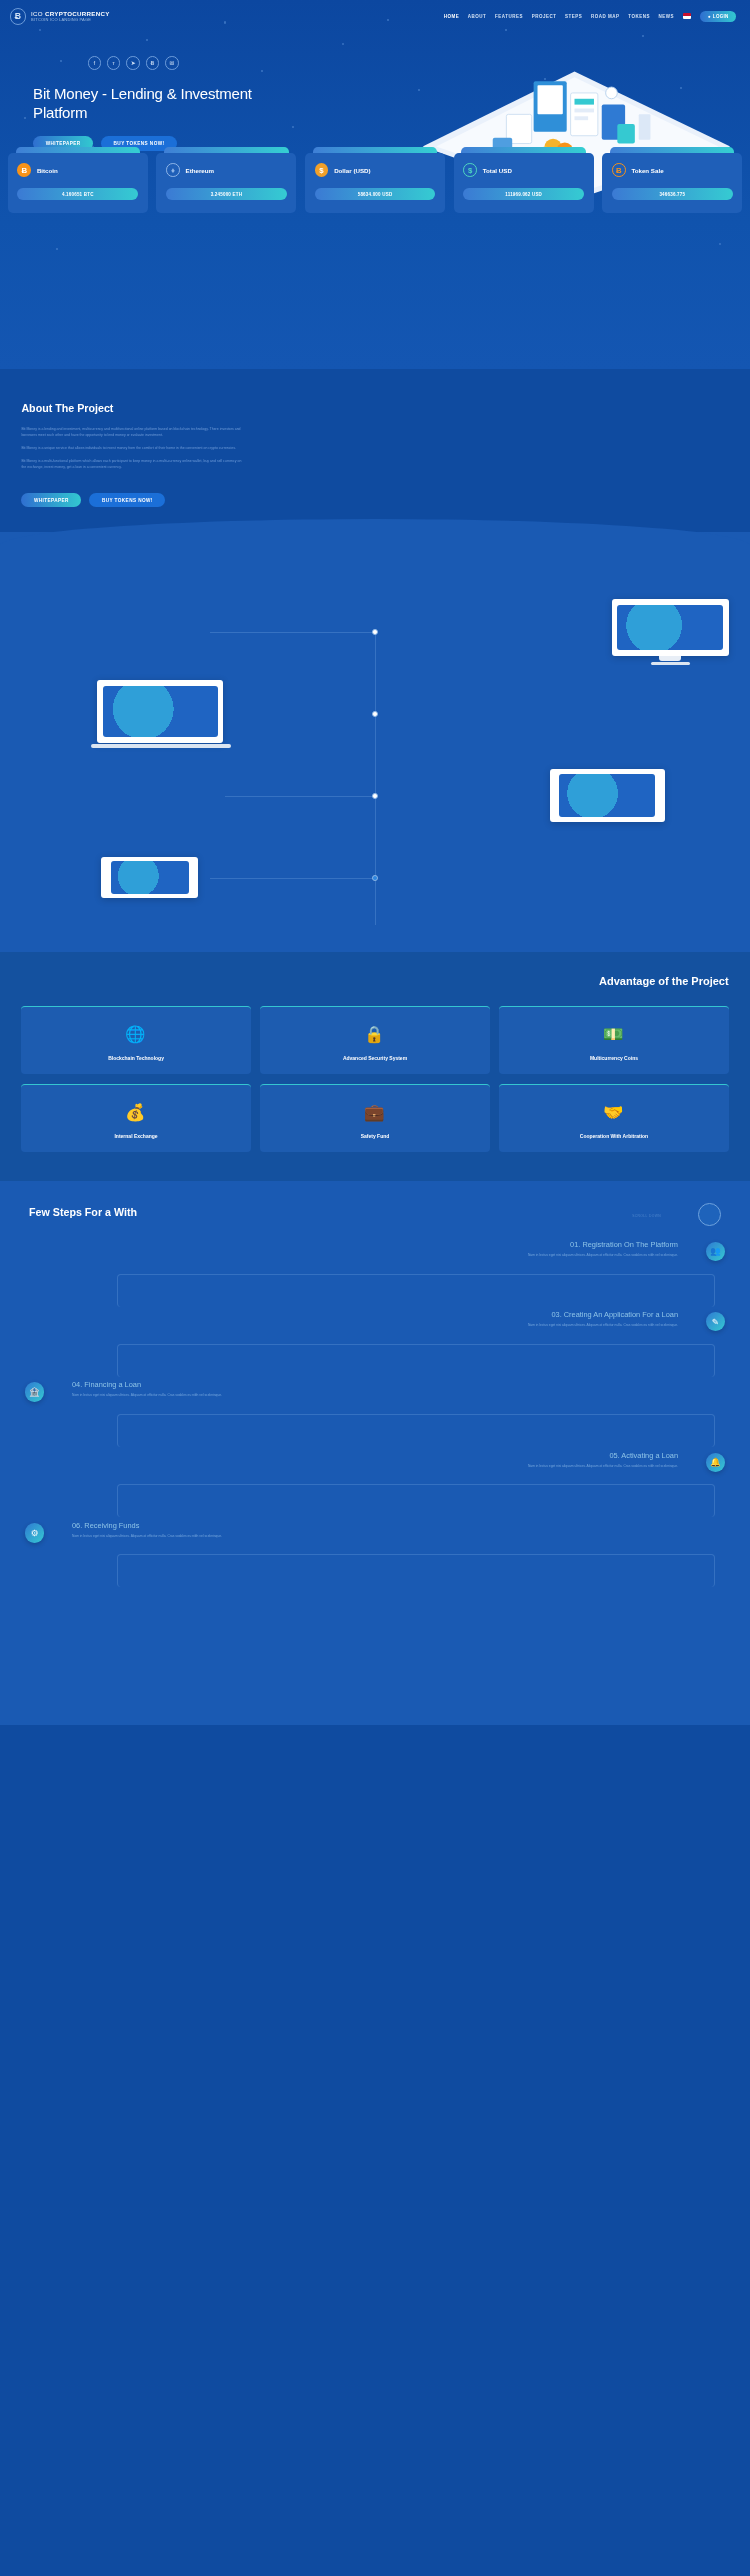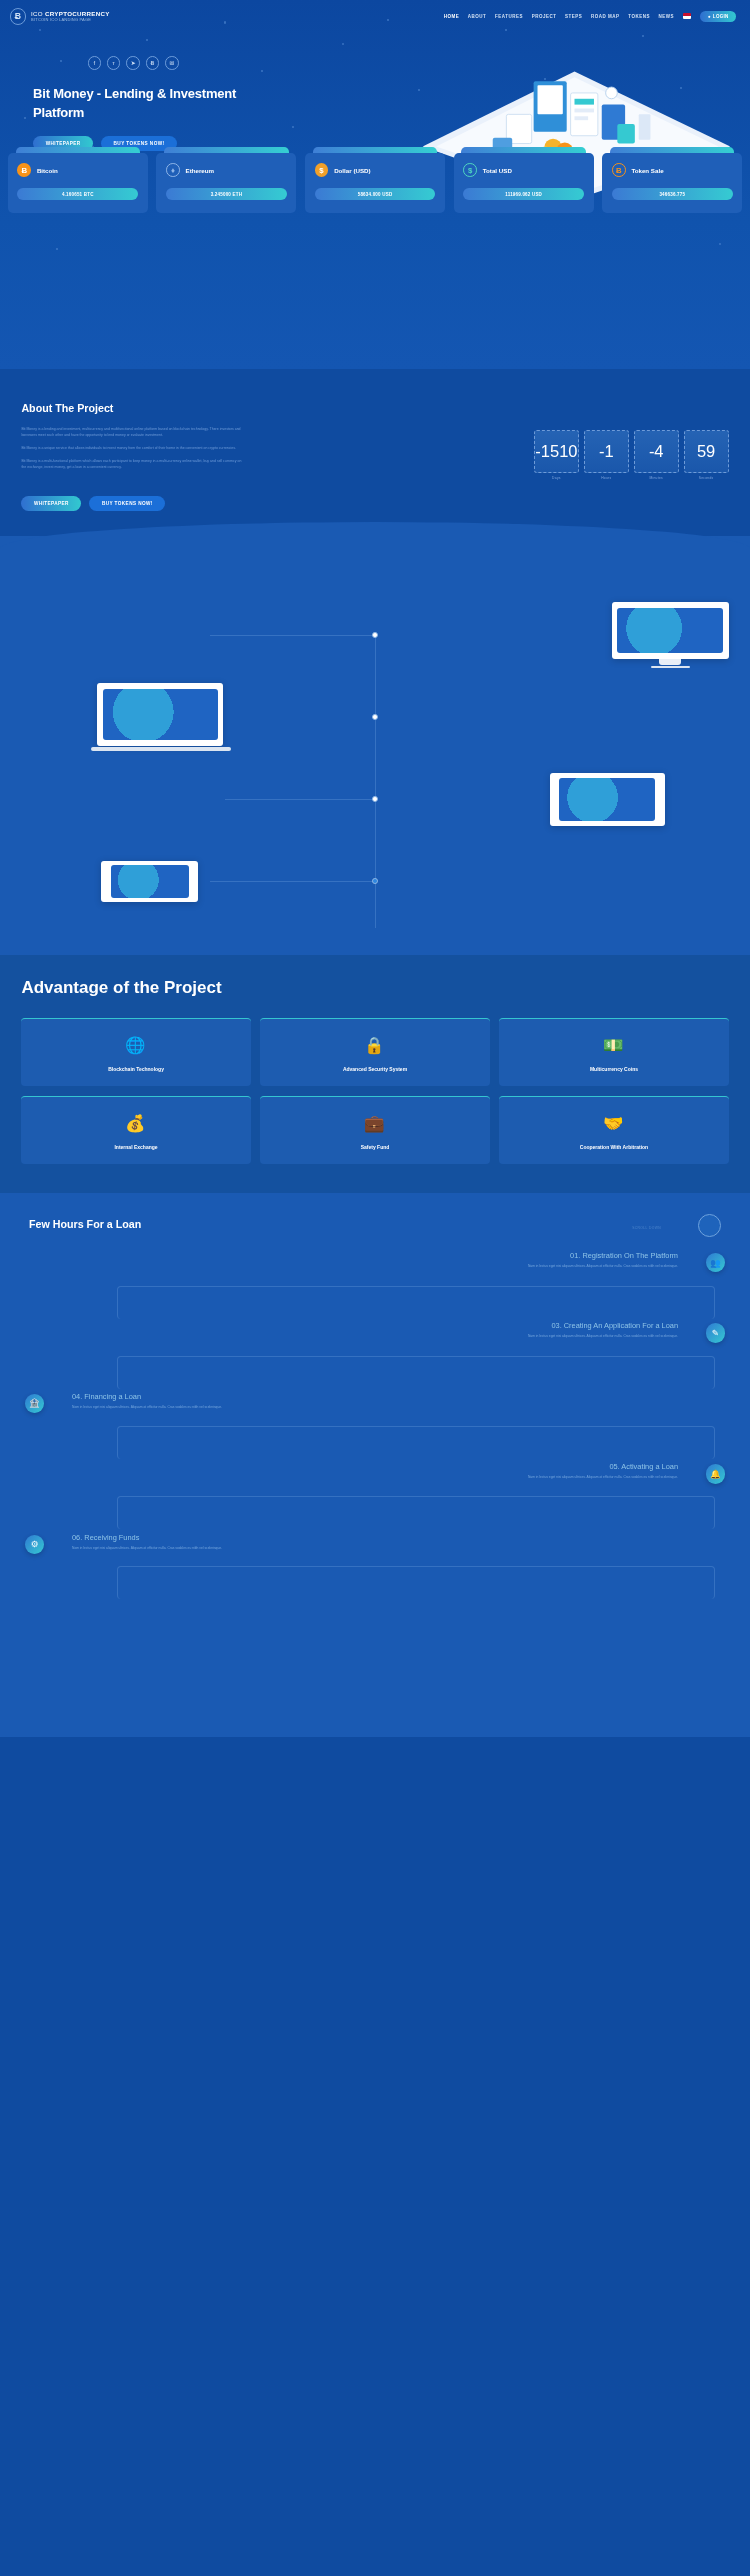--- a/index.html
+++ b/index.html
@@ -19,21 +19,21 @@
   .nav{margin-left:auto;display:flex;align-items:center;gap:8.7px}
   .nav a{font-size:4.5px;color:#d5e3f5;letter-spacing:0.5px;text-decoration:none;font-weight:bold}
   .nav a.active{color:#ffffff}
   .flag{width:8.7px;height:5.8px;border-radius:1px;background:linear-gradient(180deg,#c8102e 50%,#ffffff 50%);position:relative}
   .login-btn{display:flex;align-items:center;gap:1.9px;background:linear-gradient(90deg,#2f6fd0,#32c8d0);border-radius:8.7px;padding:2.9px 7.8px;color:#fff;font-size:4.5px;font-weight:bold;letter-spacing:0.3px}
 
   .hero-inner{display:flex;padding:11.7px 17.5px 0 17.5px;position:relative;z-index:4}
   .hero-left{width:262px;padding-top:17.5px}
   .socials{display:flex;gap:5.8px;margin-bottom:15.6px;padding-left:70px}
   .soc{width:13.6px;height:13.6px;border-radius:50%;border:1px solid #6e9ddb;display:flex;align-items:center;justify-content:center;color:#cfe0f5;font-size:5.8px}
-  .hero-title{font-size:13px;line-height:18.5px;font-weight:bold;color:#fff;letter-spacing:-0.2px;padding-left:15.6px}
+  .hero-title{font-size:15px;line-height:18.5px;font-weight:normal;color:#fff;letter-spacing:-0.2px;padding-left:15.6px}
   .hero-btns{display:flex;gap:7.8px;margin-top:13.6px;padding-left:15.6px}
   .btn-grad{background:linear-gradient(90deg,#2f6fd0,#32c8d0);border-radius:10.7px;padding:4.9px 12.6px;color:#fff;font-size:4.7px;font-weight:bold;letter-spacing:0.4px;white-space:nowrap}
   .btn-solid{background:#1b6fd8;border-radius:10.7px;padding:4.9px 12.6px;color:#fff;font-size:4.7px;font-weight:bold;letter-spacing:0.4px;white-space:nowrap}
   .hero-art{position:absolute;right:9.7px;top:27px;width:331px;height:136px}
 
   
   .tickers{display:flex;gap:8.7px;padding:0 7.8px;margin-top:-3.9px;position:relative;z-index:6}
   .tick{flex:1;position:relative;padding-top:5.8px}
   .tick-top{position:absolute;top:0;left:7.8px;right:7.8px;height:11.7px;border-radius:4.9px 4.9px 0 0;background:linear-gradient(90deg,#3f7fd6,#35cfd2)}
   .tick-body{position:relative;background:#1f5fb8;border-radius:4.9px;padding:10.7px 9.7px 11.7px 9.7px;height:60px}
@@ -65,21 +65,21 @@
   .feat-node.blue{background:#2f87e0}
   .feat-hline{position:absolute;top:50%;height:1px;background:#4f86cd;opacity:.55}
   .dev{position:relative}
   .dev-screen{background:#fff;border-radius:2.9px;padding:5.8px;box-shadow:0 1.9px 7.8px rgba(0,0,0,.18)}
   .dev-img{height:45px;border-radius:2.9px;background:radial-gradient(circle at 35% 45%,#2f9fd8 0 38%,#1f64c2 38% 100%);position:relative;overflow:hidden}
   .dev-stand{width:21.4px;height:5.8px;background:#e8eef6;margin:0 auto;border-radius:0 0 2.9px 2.9px}
   .dev-base{width:39px;height:2.4px;background:#dbe5f1;margin:1px auto 0;border-radius:1.9px}
 
   
   .adv{background:#14519f;padding:23px 21.4px 29px 21.4px}
-  .adv h2{text-align:left;color:#fff;font-size:17px;font-weight:bold;margin-bottom:19.4px}
+  .adv h2{text-align:right;color:#fff;font-size:11px;font-weight:bold;margin-bottom:19.4px}
   .adv-grid{display:grid;grid-template-columns:repeat(3,1fr);gap:9.7px}
   .adv-card{background:#1d5cb0;border-radius:3.9px;padding:13.6px 7.8px 12.6px 7.8px;text-align:center;border-top:1.9px solid #35c6d0}
   .adv-ico{height:27px;display:flex;align-items:center;justify-content:center;font-size:16.5px;margin-bottom:6.8px}
   .adv-lab{color:#fff;font-size:5px;font-weight:bold;line-height:7.2px}
 
   
   .steps{background:#1a5ab3;padding:25px 0 39px 0;position:relative;min-height:544px}
   .steps h2{color:#fff;font-size:10.7px;font-weight:bold;padding-left:29px}
   .steps-sub{position:absolute;right:89px;top:33px;color:#4d85cc;font-size:3.3px;letter-spacing:0.4px}
   .step{position:relative;padding:0 29px;margin-top:21.4px;height:49px}
@@ -251,38 +251,20 @@
   </div>
 
   <div class="about">
     <h2>About The Project</h2>
     <div class="about-wrap">
       <div class="about-text" id="aboutText">
           <p>Bit Money is a lending and investment, multicurrency and multifunctional online platform based on blockchain technology. There investors and borrowers meet each other and have the opportunity to lend money or evaluate investment.</p>
           <p>Bit Money is a unique service that allows individuals to invest money from the comfort of their home in the convenient on crypto currencies.</p>
           <p>Bit Money is a multi-functional platform which allows each participant to keep money in a multi-currency online wallet, buy and sell currency on the exchange, invest money, get a loan in a convenient currency.</p>
         </div>
-      <div class="count" id="countdown">
-          <div class="cbox">
-            <div class="cbox-num">-1510</div>
-               <div class="cbox-lab">Days</div>
-          </div>
-          <div class="cbox">
-            <div class="cbox-num">-1</div>
-               <div class="cbox-lab">Hours</div>
-          </div>
-          <div class="cbox">
-            <div class="cbox-num">-4</div>
-               <div class="cbox-lab">Minutes</div>
-          </div>
-          <div class="cbox">
-            <div class="cbox-num">59</div>
-               <div class="cbox-lab">Seconds</div>
-          </div>
-        </div>
     </div>
     <div class="about-btns">
       <div class="btn-grad">WHITEPAPER</div>
       <div class="btn-solid">BUY TOKENS NOW!</div>
     </div>
   </div>
 
   <div class="wave"></div>
 
   <div class="features">
@@ -356,21 +338,21 @@
                <div class="adv-lab">Safety Fund</div>
         </div>
         <div class="adv-card">
           <div class="adv-ico">🤝</div>
                <div class="adv-lab">Cooperation With Arbitration</div>
         </div>
       </div>
   </div>
 
   <div class="steps">
-    <h2>Few Hours For a Loan</h2>
+    <h2>Few Steps For a With</h2>
     <div class="steps-sub">SCROLL DOWN</div>
     <div class="circle-top"></div>
     <div id="stepsList">
         <div class="step right">
           <div class="step-inner">
       <div class="step-txt">
         <div class="step-title">01. Registration On The Platform</div>
         <div class="step-desc">Nam in lectus eget nisi aliquam ultrices. Aliquam at efficitur nulla. Cras sodales eu nibh vel scelerisque.</div>
       </div>
     </div>

